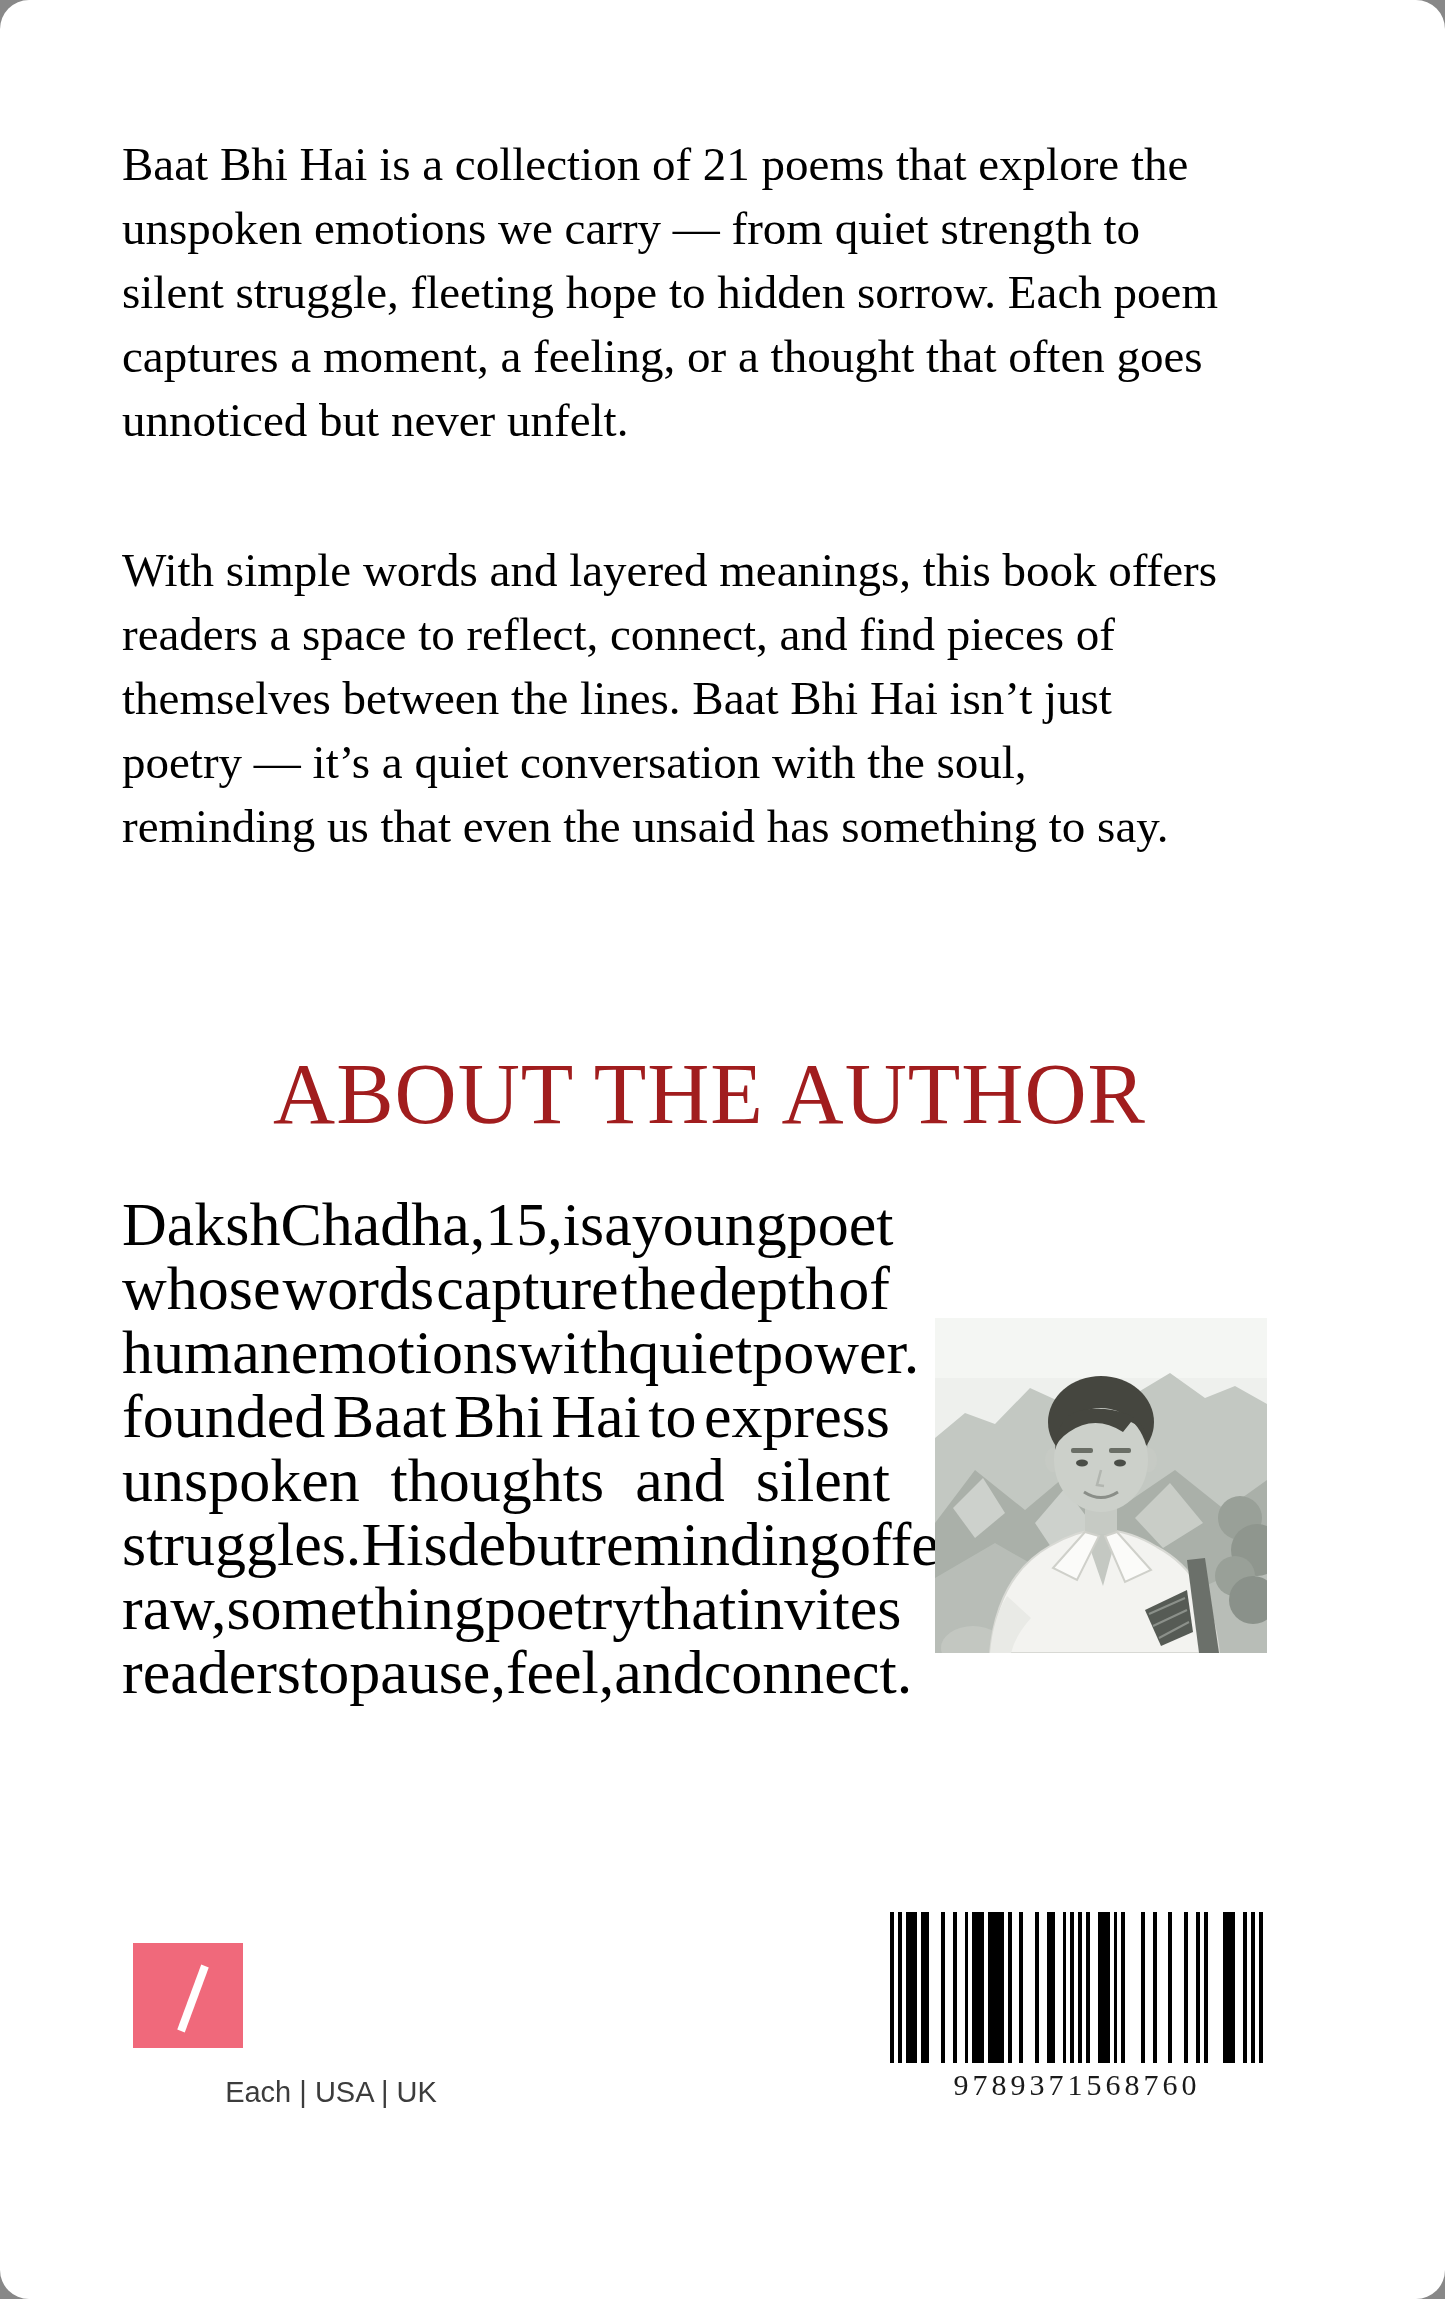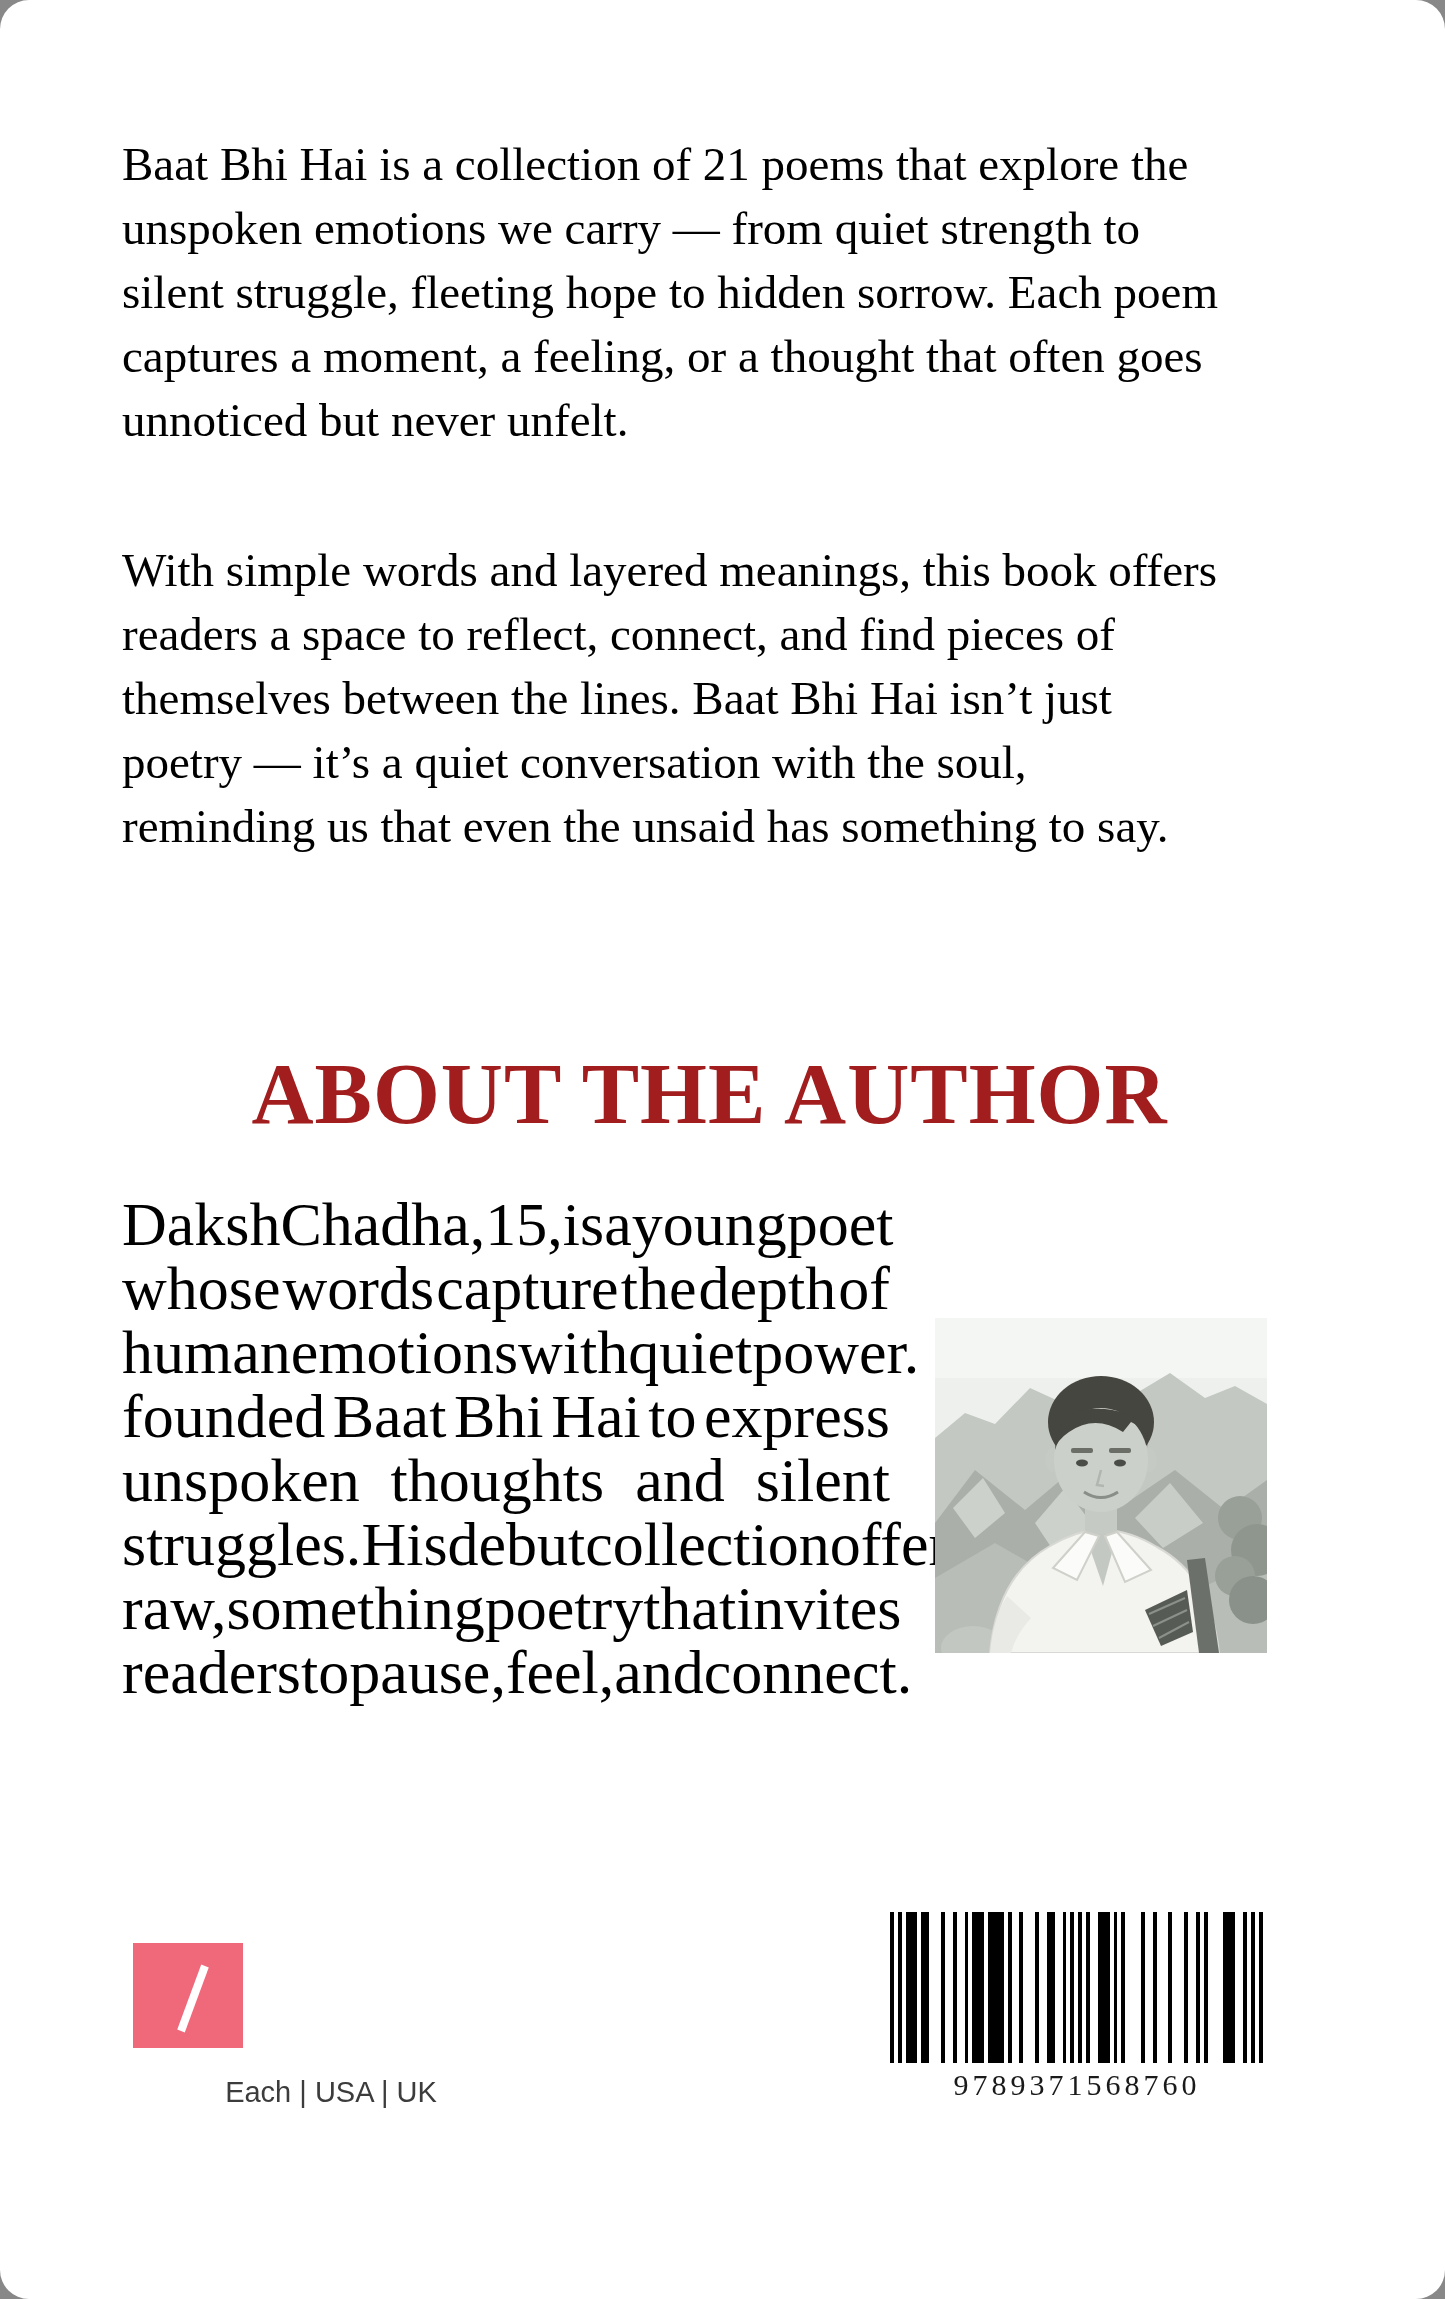--- a/index.html
+++ b/index.html
@@ -5,21 +5,21 @@
   html,body{margin:0;padding:0;background:#888;}
   .page{position:relative;width:1445px;height:2299px;background:#ffffff;margin:0 auto;
         font-family:"Liberation Serif", serif;color:#000;overflow:hidden;border-radius:29px;}
 
   .synopsis{position:absolute;left:122px;width:1175px;font-size:47px;line-height:64px;
             white-space:pre-line;color:#000;}
   .para1{top:132px;}
   .para2{top:538px;}
 
   .about-heading{position:absolute;left:122px;top:1051px;width:1175px;text-align:center;
-                 font-size:86px;line-height:86px;letter-spacing:1px;color:#a11d1e;font-weight:bold;}
+                 font-size:86px;line-height:86px;letter-spacing:1px;color:#a11d1e;}
 
   .bio{position:absolute;left:122px;top:1192px;width:768px;font-size:62px;}
   .bio .jline{display:flex;justify-content:space-between;height:64px;line-height:64px;white-space:nowrap;}
 
   .photo{position:absolute;left:935px;top:1318px;width:332px;height:335px;}
 
   .logo-square{position:absolute;left:133px;top:1943px;width:110px;height:105px;}
   .logo-text{position:absolute;left:257px;top:1941px;font-family:"Liberation Sans", sans-serif;
              font-weight:300;font-size:58px;line-height:58px;color:#1f1f1f;letter-spacing:1px;}
   .regions{position:absolute;left:133px;top:2076px;width:396px;text-align:center;
@@ -84,21 +84,21 @@
       <div class="jline">
         <span>unspoken</span>
         <span>thoughts</span>
         <span>and</span>
         <span>silent</span>
       </div>
       <div class="jline">
         <span>struggles.</span>
         <span>His</span>
         <span>debut</span>
-        <span>collection</span>
+        <span>reminding</span>
         <span>offers</span>
       </div>
       <div class="jline">
         <span>raw,</span>
         <span>something</span>
         <span>poetry</span>
         <span>that</span>
         <span>invites</span>
       </div>
       <div class="jline">

